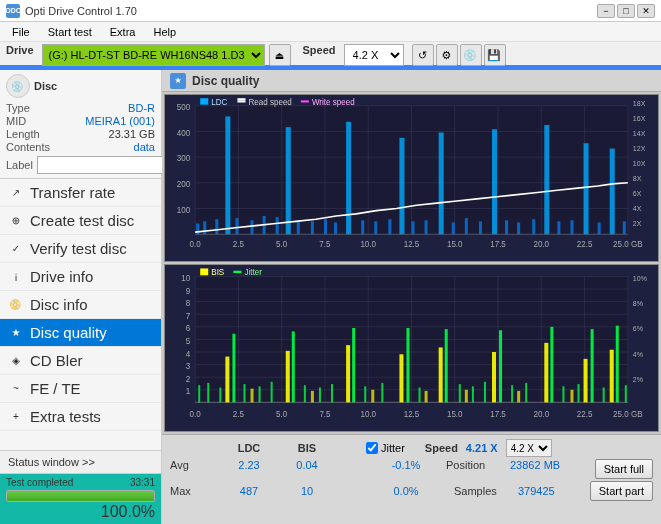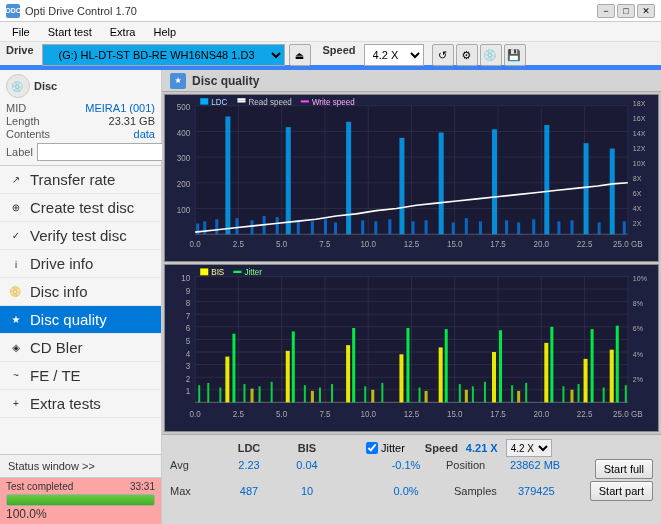--- a/index.html
+++ b/index.html
@@ -14,21 +14,21 @@
     .title-btn { width: 18px; height: 14px; border: 1px solid #aaa; background: #e0e0e0; font-size: 9px; display: flex; align-items: center; justify-content: center; cursor: pointer; border-radius: 2px; }
     .title-btn.close { background: #e0e0e0; }
     
     
     .menu-bar { background: #f5f5f5; height: 20px; display: flex; align-items: center; padding: 0 4px; border-bottom: 1px solid #ddd; gap: 2px; }
     .menu-item { padding: 1px 8px; font-size: 11px; cursor: pointer; border-radius: 2px; }
     
     
     .drive-toolbar { background: #f0f0f0; height: 28px; display: flex; align-items: flex-start; padding: 2px 6px; gap: 4px; border-bottom: 5px solid #3b82f6; }
     .drive-label { font-size: 11px; font-weight: bold; color: #333; margin-right: 4px; }
-    .drive-select { height: 22px; font-size: 11px; border: 1px solid #aaa; background: #0ea5e9; padding: 0 12px; min-width: 220px; }
+    .drive-select { height: 22px; font-size: 11px; border: 1px solid #aaa; background: #84cc16; padding: 0 2px; min-width: 220px; }
     .eject-btn { width: 22px; height: 22px; border: 1px solid #aaa; background: #e8e8e8; display: flex; align-items: center; justify-content: center; cursor: pointer; border-radius: 2px; font-size: 10px; }
     .speed-label { font-size: 11px; font-weight: bold; color: #333; margin-left: 8px; margin-right: 4px; }
     .speed-select { height: 22px; font-size: 11px; border: 1px solid #aaa; background: white; padding: 0 4px; min-width: 60px; }
     .toolbar-icons { display: flex; gap: 2px; margin-left: 4px; }
     .toolbar-icon-btn { width: 22px; height: 22px; border: 1px solid #aaa; background: #e8e8e8; display: flex; align-items: center; justify-content: center; cursor: pointer; border-radius: 2px; font-size: 11px; }
     
     
     .main-layout { display: flex; height: calc(524px - 22px - 20px - 28px); }
     
     
@@ -51,21 +51,21 @@
     .sidebar-menu { flex: 1; overflow: hidden; }
     .sidebar-item { display: flex; align-items: center; gap: 6px; padding: 5px 8px; cursor: pointer; font-size: 11px; color: #333; border-bottom: 1px solid #e8e8e8; }
     .sidebar-item.active { background: #0078d7; color: white; }
     .sidebar-item .item-icon { width: 16px; height: 16px; display: flex; align-items: center; justify-content: center; font-size: 10px; flex-shrink: 0; }
     .sidebar-item.active .item-icon { color: white; }
     .sidebar-item-label { font-size: 15px; }
     
     
     .status-section { border-top: 1px solid #ccc; }
     .status-window-btn { display: flex; align-items: center; gap: 4px; padding: 5px 8px; cursor: pointer; font-size: 11px; color: #333; background: #f0f0f0; border-bottom: 1px solid #ccc; }
-    .status-completed { padding: 3px 6px; background: #fca5a5; }
+    .status-completed { padding: 3px 6px; background: #14b8a6; }
     .status-text { font-size: 10px; color: #333; margin-bottom: 2px; display: flex; justify-content: space-between; }
     .progress-bar-bg { background: #e0e0e0; height: 12px; border: 1px solid #aaa; border-radius: 2px; overflow: hidden; }
     .progress-bar-fill { height: 100%; background: linear-gradient(to bottom, #66cc44, #44aa22); width: 100%; }
     
     
     .content-area { flex: 1; display: flex; flex-direction: column; background: #e8e8e8; }
     
     
     .quality-header { background: #d4d4d4; height: 22px; display: flex; align-items: center; padding: 0 8px; gap: 6px; border-bottom: 1px solid #aaa; }
     .quality-icon { width: 16px; height: 16px; background: #4a90d9; border-radius: 2px; display: flex; align-items: center; justify-content: center; color: white; font-size: 8px; }
@@ -128,20 +128,24 @@
 <div class="main-layout">
 
   <div class="sidebar">
 
     <div class="disc-section">
       <div class="disc-header">
         <div class="disc-icon">💿</div>
         <span class="disc-title">Disc</span>
       </div>
       <div class="disc-info-row">
+        <span class="disc-info-label">Type</span>
+        <span class="disc-info-value">BD-R</span>
+      </div>
+      <div class="disc-info-row">
         <span class="disc-info-label">MID</span>
         <span class="disc-info-value">MEIRA1 (001)</span>
       </div>
       <div class="disc-info-row">
         <span class="disc-info-label">Length</span>
         <span class="disc-info-value black">23.31 GB</span>
       </div>
       <div class="disc-info-row">
         <span class="disc-info-label">Contents</span>
         <span class="disc-info-value">data</span>
@@ -197,21 +201,21 @@
         <span>Status window &gt;&gt;</span>
       </div>
       <div class="status-completed">
         <div class="status-text">
           <span>Test completed</span>
           <span>33:31</span>
         </div>
         <div class="progress-bar-bg">
           <div class="progress-bar-fill"></div>
         </div>
-        <div style="text-align:left;font-size:12px;color:#333;margin-top:1px;">100.0%</div>
+        <div style="text-align:right;font-size:16px;color:#333;margin-top:1px;">100.0%</div>
       </div>
     </div>
 
   </div>
 
   <div class="content-area">
 
     <div class="quality-header">
       <div class="quality-icon">★</div>
       <span class="quality-title">Disc quality</span>

